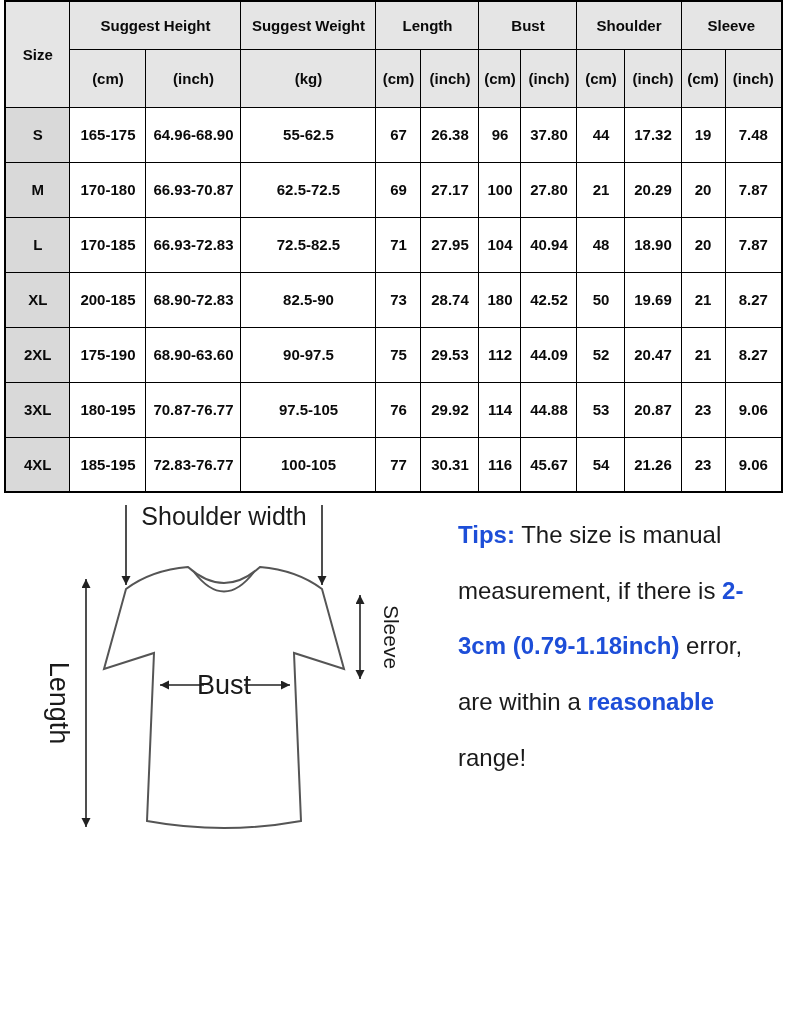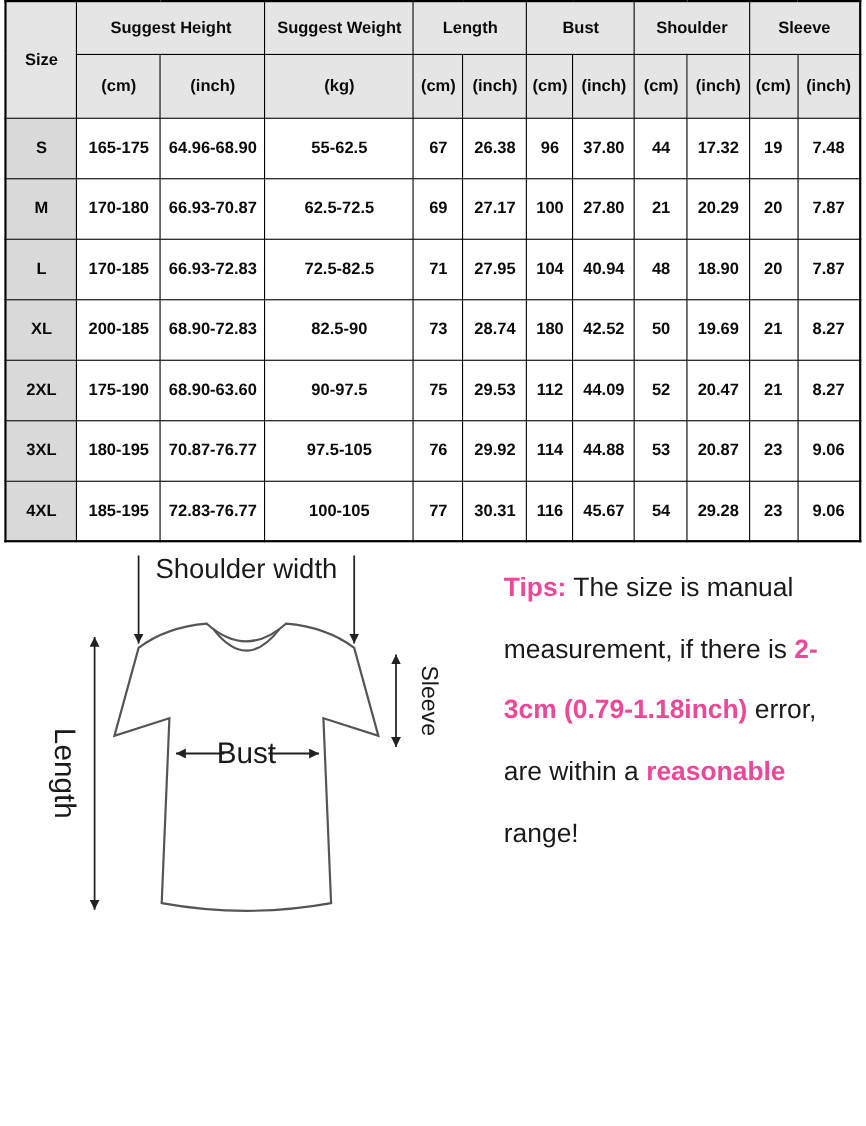--- a/index.html
+++ b/index.html
@@ -40,21 +40,21 @@
   
   .bottom{display:flex;align-items:flex-start;padding:4px 8px 0 6px;}
   .diagram-wrap{flex:0 0 452px;}
   svg text{font-family:"Liberation Sans", sans-serif;fill:#1a1a1a;}
 
   .tips{
     flex:1;padding:10px 6px 0 0;
     font-size:24px;line-height:2.32;color:#1a1a1a;
     max-width:330px;
   }
-  .tips .red-bold{color:#ec4899;font-weight:bold;}
+  .tips .red-bold{color:#1d4ed8;font-weight:bold;}
 </style>
 </head>
 <body>
 
 <div class="page">
 
 
   <table class="size-chart">
     <colgroup>
       <col style="width:65px">
@@ -182,21 +182,21 @@
         <tr>
           <td class="size-cell">4XL</td>
           <td>185-195</td>
           <td>72.83-76.77</td>
           <td>100-105</td>
           <td>77</td>
           <td>30.31</td>
           <td>116</td>
           <td>45.67</td>
           <td>54</td>
-          <td>29.28</td>
+          <td>21.26</td>
           <td>23</td>
           <td>9.06</td>
         </tr>
       </tbody>
   </table>
 
   <div class="bottom">
 
     <div class="diagram-wrap">
       <svg width="452" height="382" viewBox="0 0 452 382">

